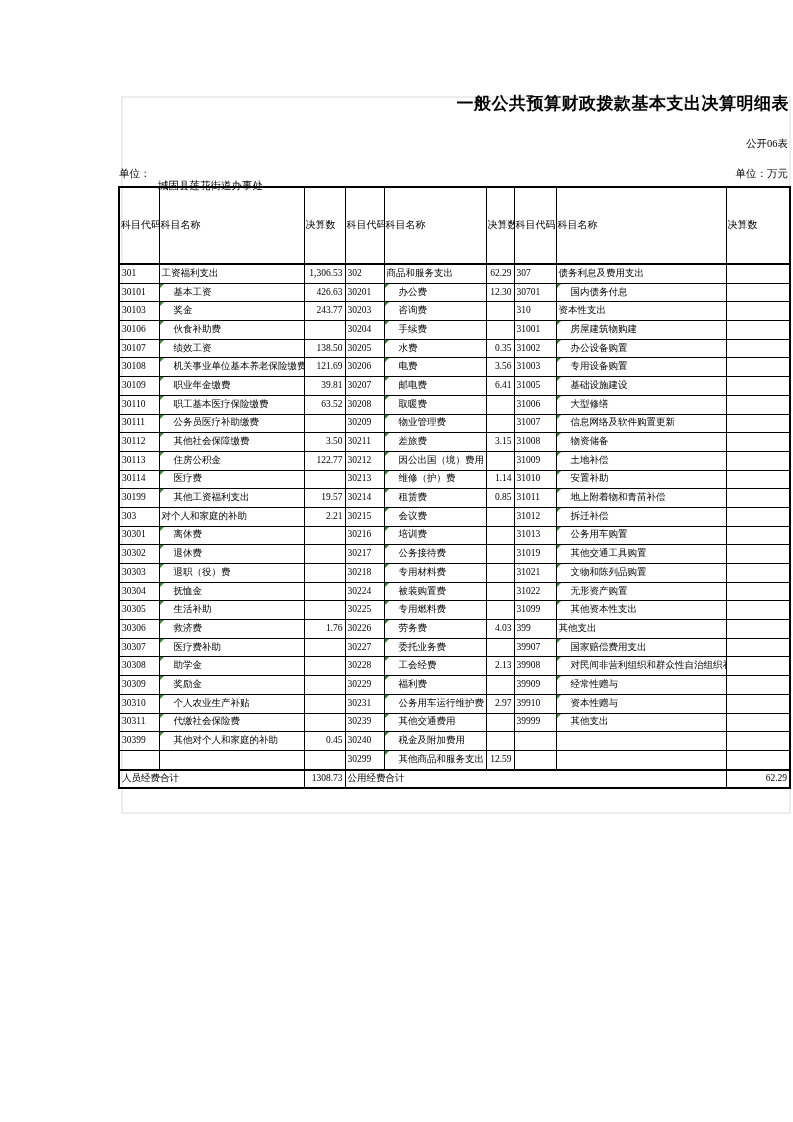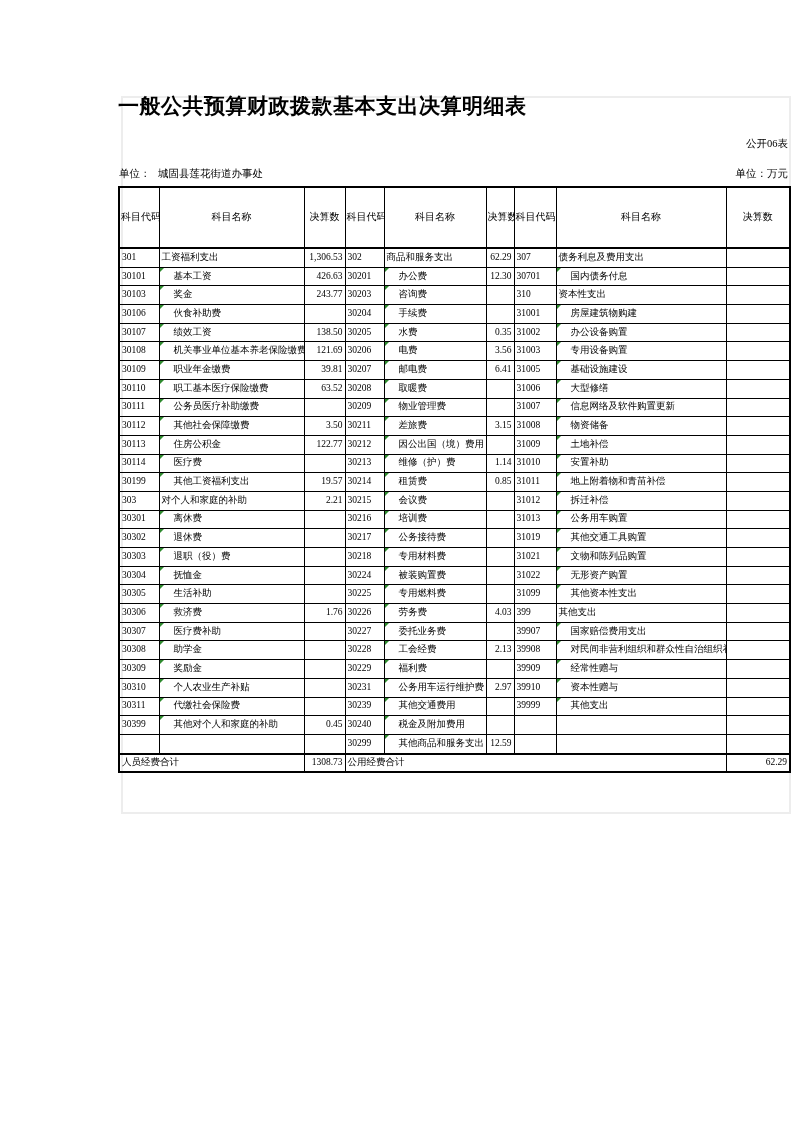--- a/index.html
+++ b/index.html
@@ -6,40 +6,40 @@
   body{
     width:793px;height:1122px;position:relative;overflow:hidden;
     font-family:"Liberation Serif","DejaVu Serif",serif;color:#000;
   }
   .print-outline{
     position:absolute;left:121px;top:96px;width:666px;height:714px;
     border:2px solid #ededed;z-index:0;
   }
   .sheet{position:absolute;left:118px;top:0;width:671px;height:1122px;z-index:1;}
   .title{
-    position:absolute;top:92px;left:0;width:100%;text-align:left;
-    font-size:21px;font-weight:bold;letter-spacing:0.5px;white-space:nowrap;
+    position:absolute;top:92px;left:0;width:100%;text-align:right;
+    font-size:17px;font-weight:bold;letter-spacing:0.5px;white-space:nowrap;
   }
   .form-label{position:absolute;top:137px;right:1px;font-size:10.5px;}
   .unit-row{position:absolute;top:167px;left:0;width:100%;height:18px;font-size:10.5px;}
   .unit-label{position:absolute;left:1px;top:0;}
-  .unit-name{position:absolute;left:40px;top:0;}
+  .unit-name{position:absolute;left:40px;top:12px;}
   .unit-measure{position:absolute;right:1px;top:0;}
   table.budget{
     position:absolute;top:186px;left:0;width:671px;
     border-collapse:collapse;table-layout:fixed;
     font-size:9.5px;border:2px solid #000;
   }
   table.budget th,table.budget td{
     border:1px solid #000;padding:0 2px;overflow:hidden;white-space:nowrap;
     vertical-align:middle;line-height:1.05;
   }
   table.budget thead th{
-    height:43px;font-weight:normal;text-align:center;font-size:10px;
-    border-bottom:2px solid #000;padding:8px 1px;
+    height:43px;font-weight:normal;text-align:left;font-size:10px;
+    border-bottom:2px solid #000;padding:16px 1px;
   }
   table.budget tbody td{height:17.7px;}
   td.code{text-align:left;}
   td.name{text-align:left;position:relative;}
   td.name.sub{padding-left:14px;}
   .corner{
     position:absolute;left:0;top:0;width:0;height:0;
     border-top:4px solid #2e8b2e;border-right:4px solid transparent;
   }
   td.val{text-align:right;padding-right:2px;}

